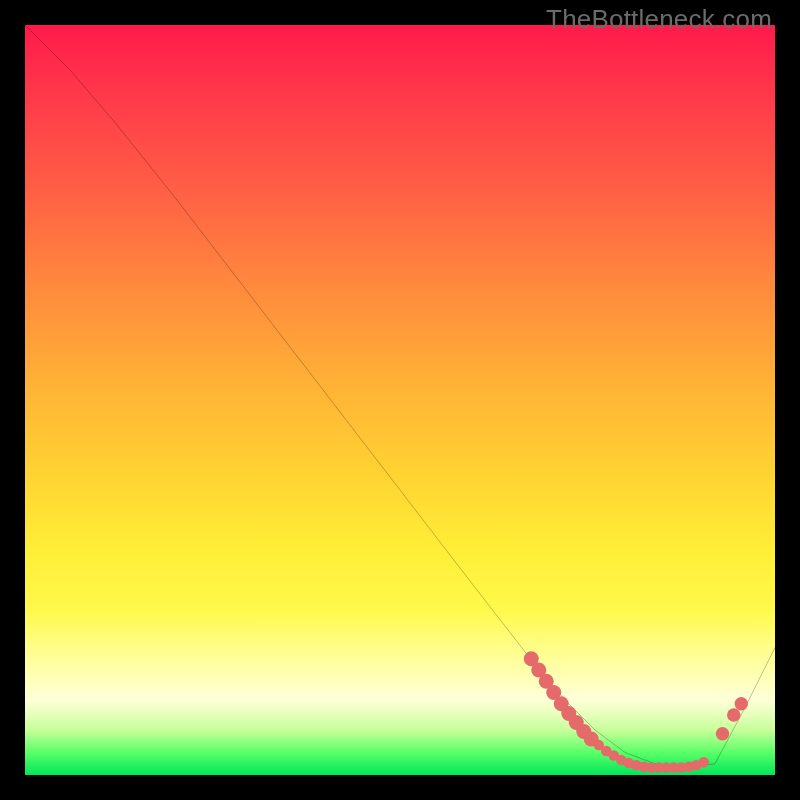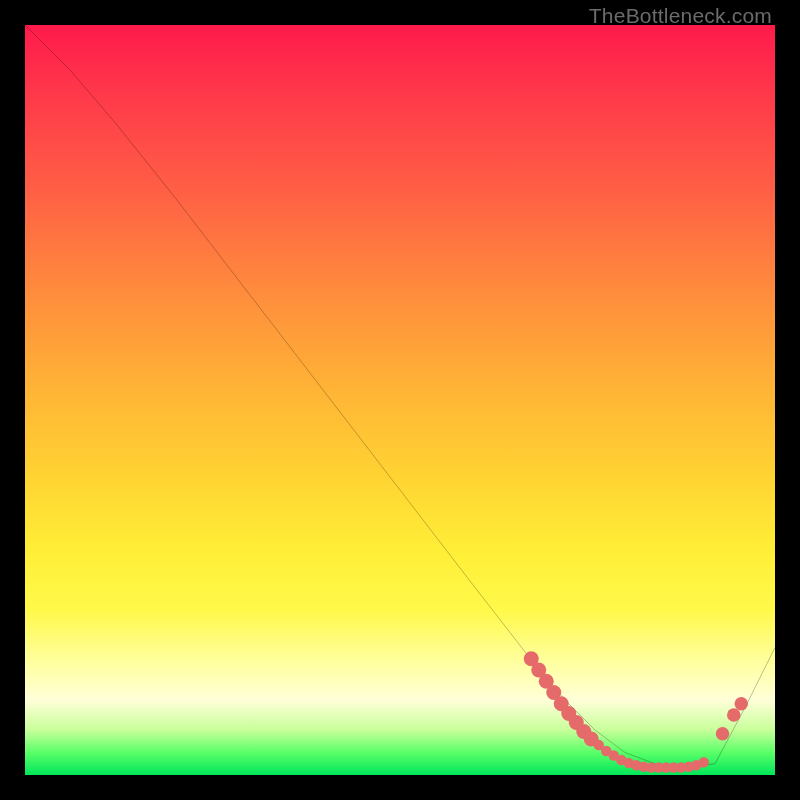--- a/index.html
+++ b/index.html
@@ -52,21 +52,21 @@
     left: 0;
     top: 0;
     width: 100%;
     height: 100%;
   }
   .watermark {
     position: absolute;
     top: 4px;
     right: 28px;
     color: #6b6b6b;
-    font-size: 21px;
+    font-size: 26px;
     font-weight: 500;
     letter-spacing: 0.2px;
   }
 </style>
 </head>
 <body>
 
 <div class="stage">
   <div class="plot">
     <div class="gradient"></div>

